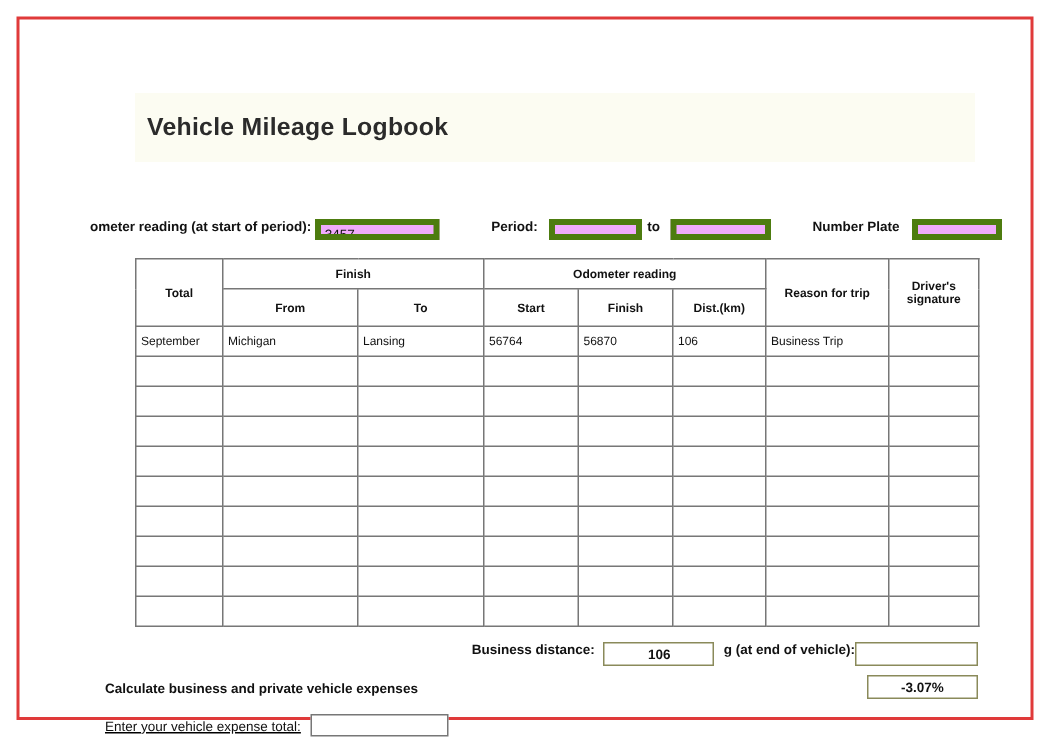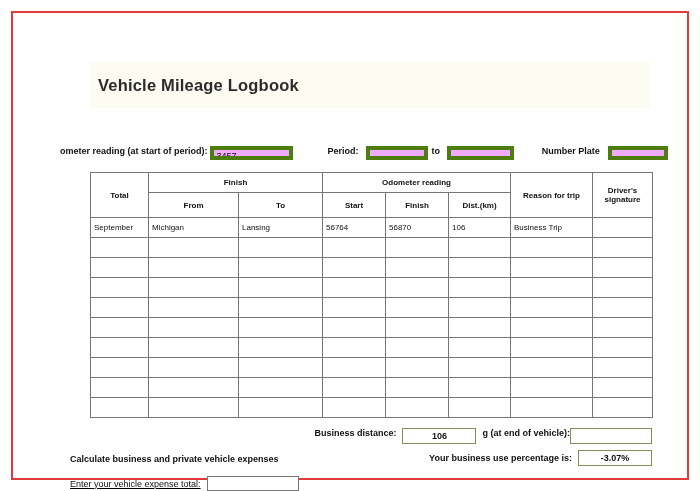--- a/index.html
+++ b/index.html
@@ -389,20 +389,19 @@
     <div class="bottom">
       <div class="bl">
         <div class="line1">Calculate business and private vehicle expenses</div>
         <div class="line2">
           <span class="lab">Enter your vehicle expense total:</span>
           <span class="inputbox"></span>
         </div>
       </div>
       <div class="br">
         <div class="r">
-          <span class="lbl">Your business use percentage is:</span>
           <span class="valbox">-3.07%</span>
         </div>
       </div>
     </div>
 
   </div>
 </div>
 
 </body></html>

